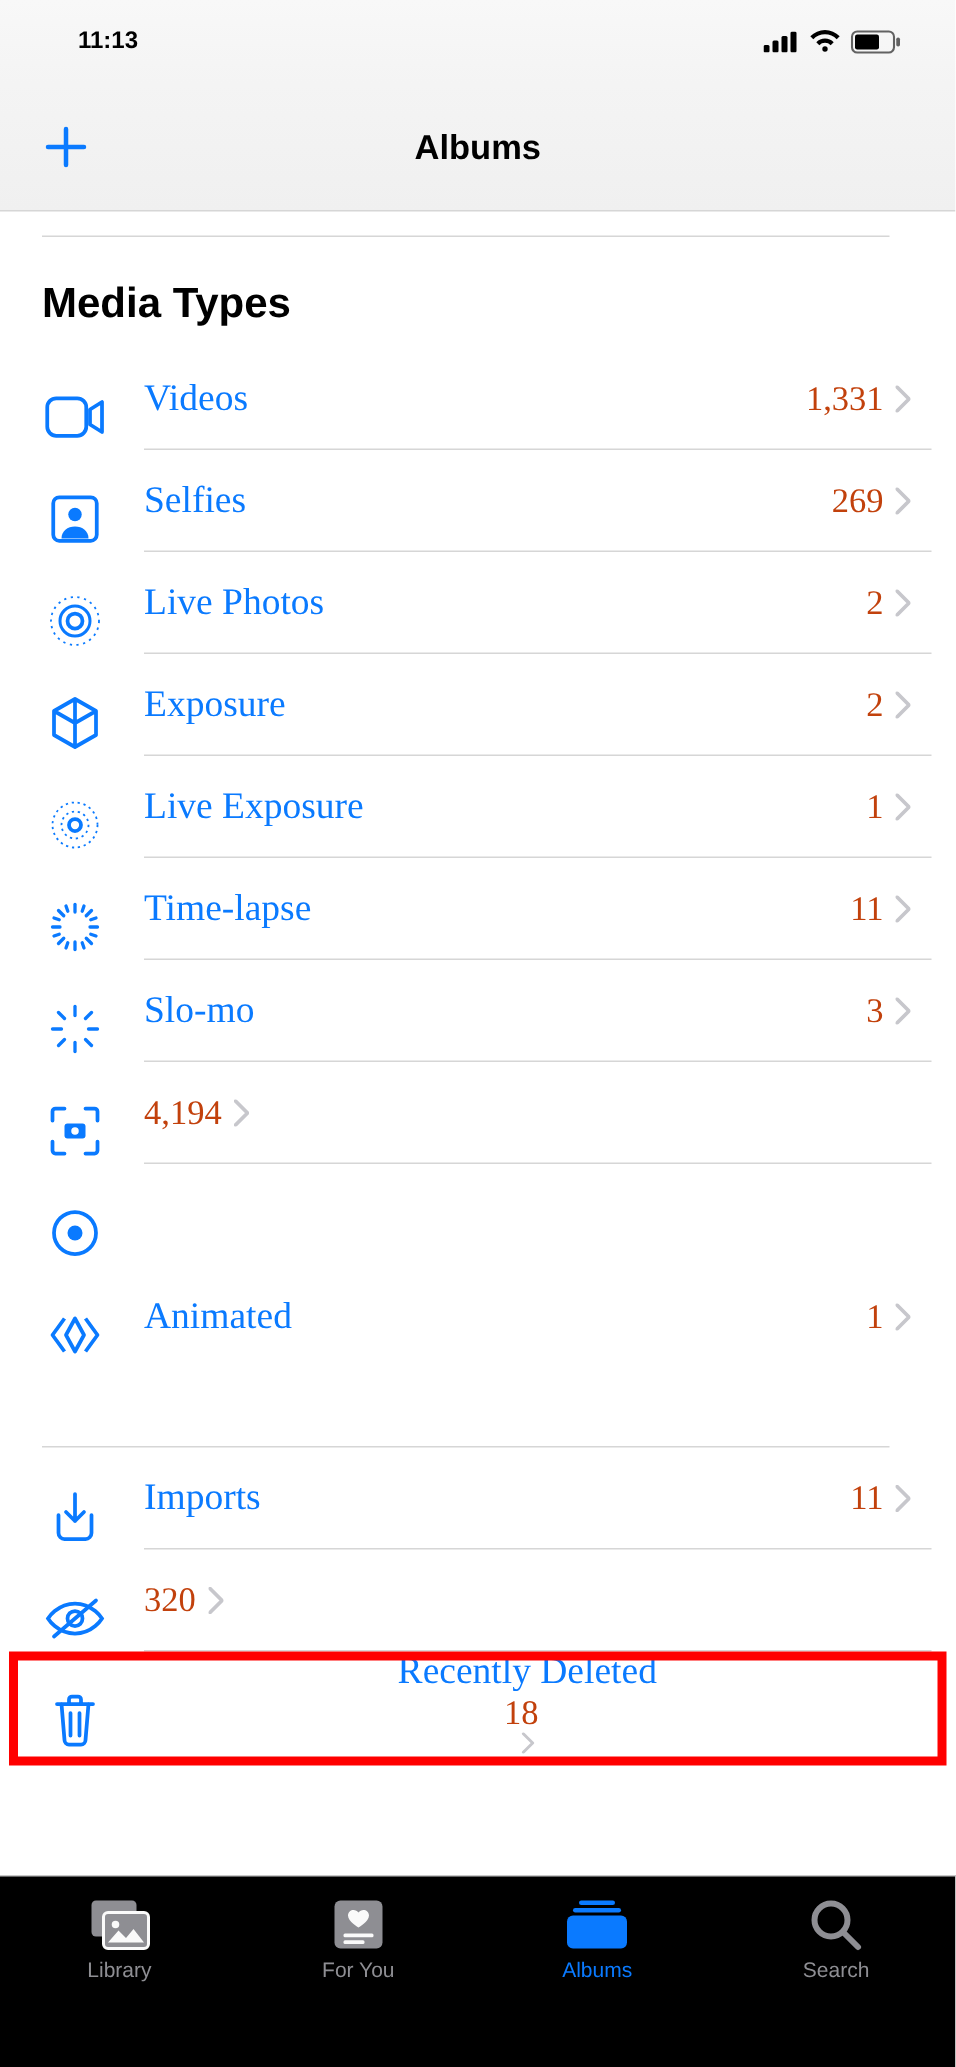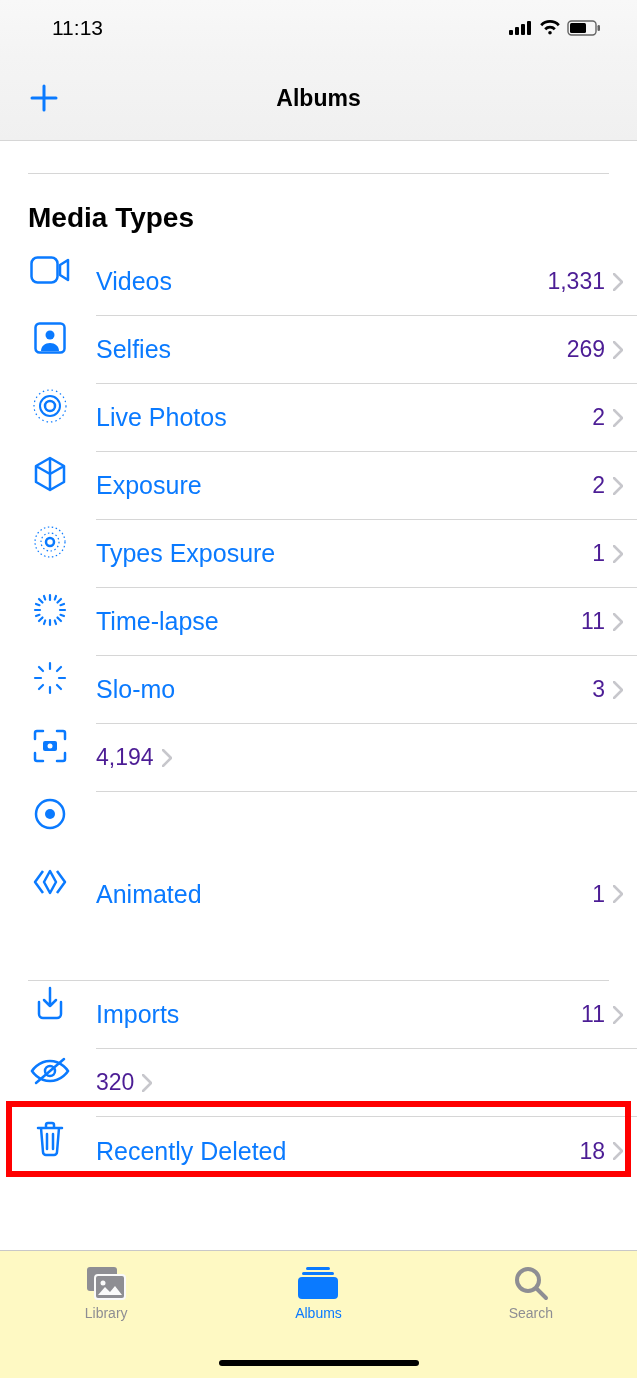--- a/index.html
+++ b/index.html
@@ -10,71 +10,72 @@
     background: #fff;
     position: relative;
     overflow: hidden;
   }
   .status-bar {
     height: 56px;
     display: flex;
     align-items: center;
     justify-content: space-between;
     padding: 0 36px 0 52px;
-    font-size: 21px;
-    font-weight: 400;
+    font-size: 16px;
+    font-weight: 700;
     background: linear-gradient(#f8f8f8,#f4f4f4);
   }
   .status-icons { display:flex; align-items:center; gap:6px; }
   .nav-bar {
     height: 85px;
     display:flex;
     align-items:center;
     justify-content:center;
     position:relative;
     background: linear-gradient(#f4f4f4,#f0f0f0);
     border-bottom:1px solid #d6d6d6;
   }
   .nav-title { font-size:23px; font-weight:600; }
   .add-btn {
     position:absolute; left:24px; top:50%; transform:translateY(-50%);
     width:40px; height:40px; display:flex; align-items:center; justify-content:center;
   }
-  .content { padding: 0 0 0 0; margin-top: 16px; }
+  .content { padding: 0 16px 0 0; }
   .section-divider { border-top:1px solid #d6d6d6; margin:0 28px; }
   .section-title {
     font-size:28px; font-weight:700; padding: 28px 28px 14px 28px; color:#000;
   }
   .row {
-    display:flex; align-items:flex-start; height:68px;
+    display:flex; align-items:flex-end; height:68px;
     padding-left:28px;
+    font-family:Liberation Serif, serif;
   }
   .row-icon {
     width:44px; height:44px; flex:0 0 44px;
     display:flex; align-items:center; justify-content:center;
     margin-right:24px;
   }
   .row-body {
     flex:1; height:100%; display:flex; align-items:center;
     border-bottom:1px solid #d6d6d6; padding-right:14px;
   }
-  .row:last-child .row-body { border-bottom:none; }
+  .row:last-child .row-body { border-bottom:none;flex-direction:column; }
   .row-label { flex:1; font-size:25px; color:#0a7aff; }
-  .row-count { font-size:23px; color:#4c1d95; margin-right:8px; }
+  .row-count { font-size:23px; color:#c2410c; margin-right:8px; }
   .chevron { color:#c7c7cc; }
   .highlight {
     position:absolute; border:6px solid #ff0000;
     left:6px; width:625px;
     pointer-events:none;
   }
   .tab-bar {
     position:absolute; left:0; right:0; bottom:0;
     height:128px;
     border-top:1px solid #c8c8c8;
-    background:#fef9c3;
+    background:#000000;
     display:flex;
   }
   .tab {
     flex:1; display:flex; flex-direction:column; align-items:center;
     padding-top:14px; gap:4px;
   }
   .tab-label { font-size:14px; color:#8e8e93; }
   .tab.active .tab-label { color:#0a7aff; }
   .home-indicator {
     position:absolute; left:50%; bottom:12px; transform:translateX(-50%);
@@ -186,21 +187,21 @@
 
   <div class="row">
     <div class="row-icon">
         <svg width="36" height="36" viewBox="0 0 36 36">
           <circle cx="18" cy="18" r="4" fill="none" stroke="#0a7aff" stroke-width="2.5"></circle>
           <circle cx="18" cy="18" r="9" fill="none" stroke="#0a7aff" stroke-width="1.2" stroke-dasharray="1.5 2.5"></circle>
           <circle cx="18" cy="18" r="15" fill="none" stroke="#0a7aff" stroke-width="1.2" stroke-dasharray="1.5 2.5"></circle>
         </svg>
       </div>
     <div class="row-body">
-        <span class="row-label">Types Exposure</span>
+        <span class="row-label">Live Exposure</span>
         <span class="row-count">1</span>
         <svg class="chevron" width="10" height="18" viewBox="0 0 10 18">
           <path d="M1 1l8 8-8 8" fill="none" stroke="currentColor" stroke-width="2.5" stroke-linecap="round" stroke-linejoin="round"></path>
         </svg>
       </div>
   </div>
 
   <div class="row">
     <div class="row-icon">
         <svg width="34" height="34" viewBox="0 0 34 34">
@@ -356,20 +357,29 @@
 <div class="tab-bar">
   <div class="tab">
     <svg width="42" height="36" viewBox="0 0 42 36">
         <rect x="2" y="2" width="30" height="24" rx="3" fill="#8e8e93"></rect>
         <rect x="10" y="10" width="30" height="24" rx="3" fill="#8e8e93" stroke="#fafafa" stroke-width="2"></rect>
         <circle cx="18" cy="18" r="2.5" fill="#fafafa"></circle>
         <path d="M13 30l7-8 5 5 5-6 7 9" fill="#fafafa"></path>
       </svg>
     <span class="tab-label">Library</span>
   </div>
+  <div class="tab">
+    <svg width="36" height="36" viewBox="0 0 36 36">
+        <rect x="2" y="2" width="32" height="32" rx="4" fill="#8e8e93"></rect>
+        <path d="M18 10c-2-3-7-2-7 2 0 4 7 8 7 8s7-4 7-8c0-4-5-5-7-2z" fill="#fafafa"></path>
+        <rect x="8" y="24" width="20" height="2.5" rx="1" fill="#fafafa"></rect>
+        <rect x="8" y="28.5" width="14" height="2.5" rx="1" fill="#fafafa"></rect>
+      </svg>
+    <span class="tab-label">For You</span>
+  </div>
   <div class="tab active">
     <svg width="44" height="36" viewBox="0 0 44 36">
         <rect x="10" y="2" width="24" height="3" rx="1.5" fill="#0a7aff"></rect>
         <rect x="6" y="7" width="32" height="3" rx="1.5" fill="#0a7aff"></rect>
         <rect x="2" y="12" width="40" height="22" rx="4" fill="#0a7aff"></rect>
       </svg>
     <span class="tab-label">Albums</span>
   </div>
   <div class="tab">
     <svg width="36" height="36" viewBox="0 0 36 36">

